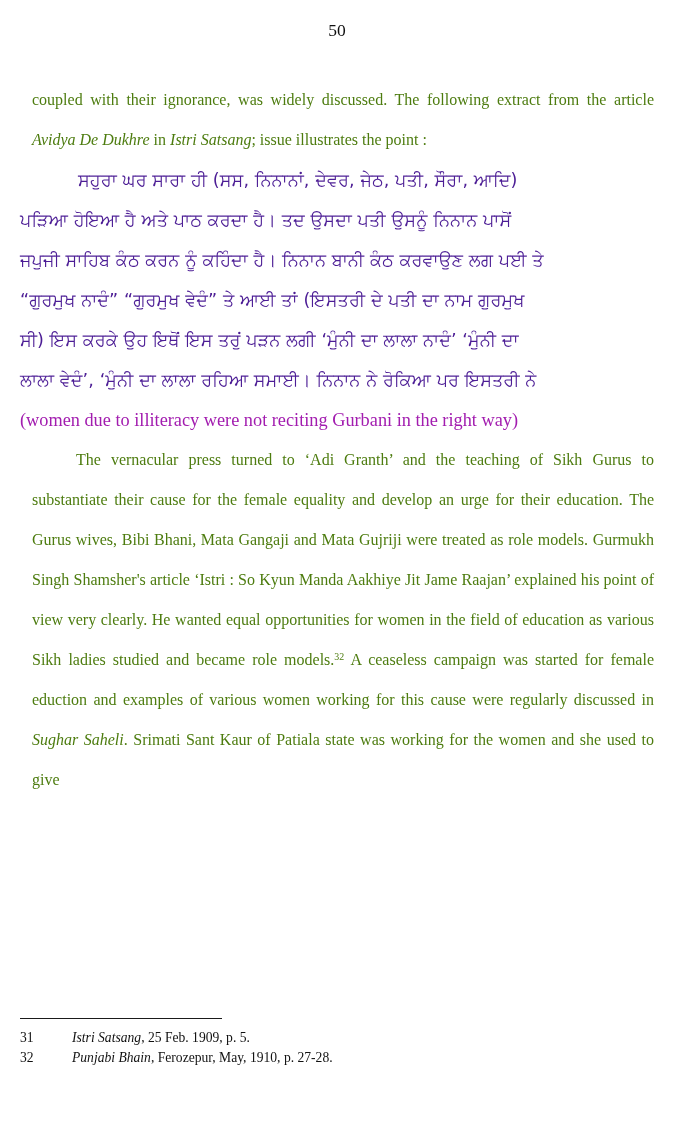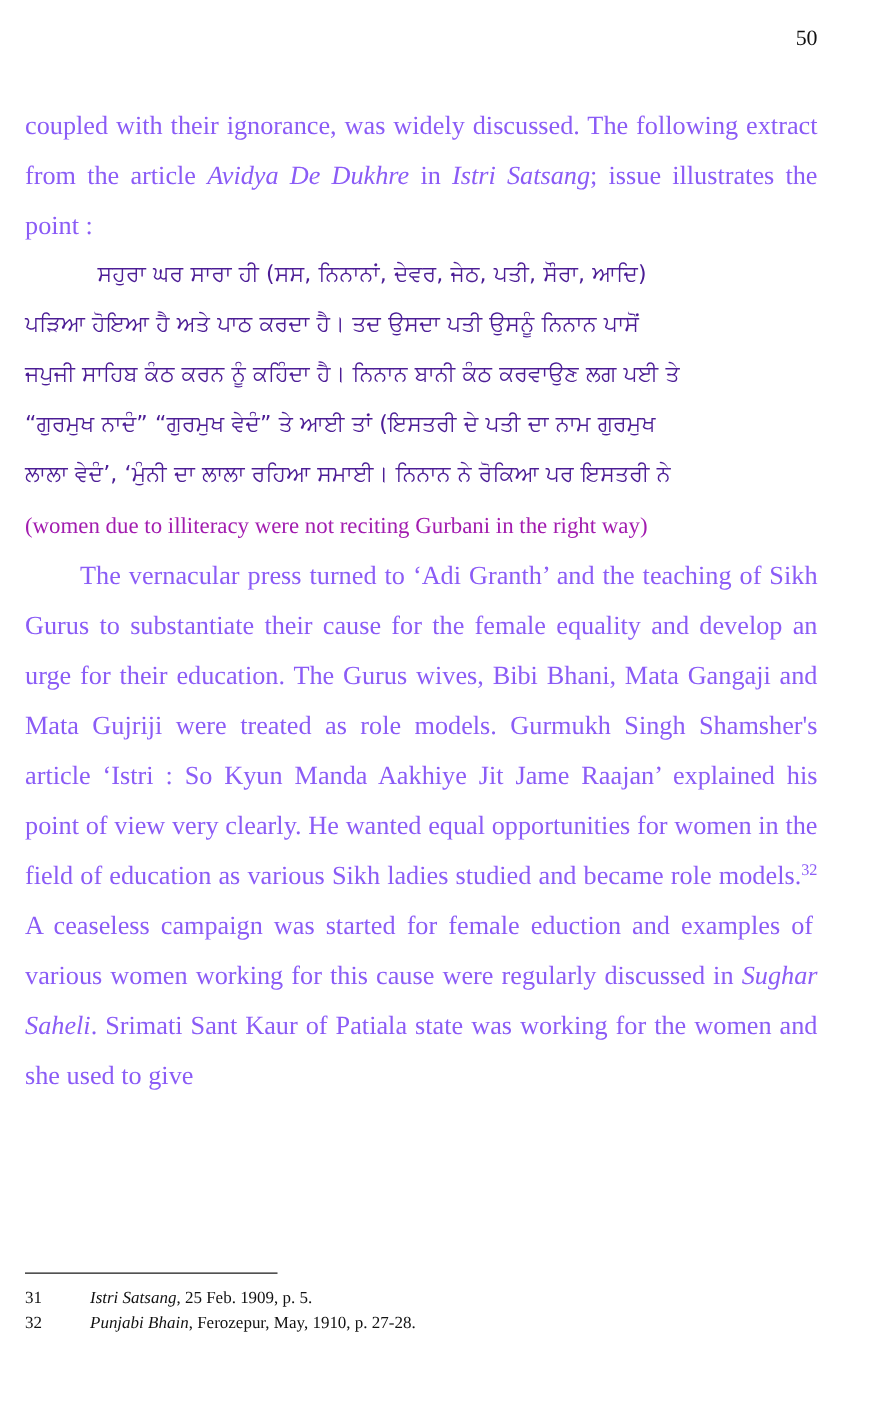--- a/index.html
+++ b/index.html
@@ -18,41 +18,41 @@
     color: #0d0d0d;
     box-sizing: border-box;
   }
 
   
   .page-number {
     position: absolute;
     top: 22px;
     left: 20px;
     width: 634px;
-    text-align: right;
+    text-align: center;
     font-size: 17.5px;
     line-height: 1;
     color: #101010;
   }
 
   
   .content {
     position: absolute;
     top: 80px;
     left: 20px;
     width: 634px;
   }
 
   p.body {
-    margin: 0 0 0 0;
-    font-size: 21px;
+    margin: 0 0 0 12px;
+    font-size: 16px;
     line-height: 40px;
     text-align: justify;
     text-justify: inter-word;
-    color: #8b5cf6;
+    color: #4d7c0f;
     hyphens: none;
   }
   p.body.indent { text-indent: 44px; }
 
   .italic { font-style: italic; }
 
   sup.fnref {
     font-size: 0.62em;
     vertical-align: 0.52em;
     line-height: 0;
@@ -124,20 +124,21 @@
 
   <div class="content">
 
     <p class="body"><span>coupled with their ignorance, was widely discussed.  The following extract from the article </span><span class="italic">Avidya De Dukhre</span><span> in </span><span class="italic">Istri Satsang</span><span>; issue illustrates the point :</span></p>
 
     <div class="gurmukhi-block">
       <span class="gline first">ਸਹੁਰਾ ਘਰ ਸਾਰਾ ਹੀ (ਸਸ, ਨਿਨਾਨਾਂ, ਦੇਵਰ, ਜੇਠ, ਪਤੀ, ਸੌਰਾ, ਆਦਿ)</span>
       <span class="gline">ਪੜਿਆ ਹੋਇਆ ਹੈ ਅਤੇ ਪਾਠ ਕਰਦਾ ਹੈ। ਤਦ ਉਸਦਾ ਪਤੀ ਉਸਨੂੰ ਨਿਨਾਨ ਪਾਸੋਂ</span>
       <span class="gline">ਜਪੁਜੀ ਸਾਹਿਬ ਕੰਠ ਕਰਨ ਨੂੰ ਕਹਿੰਦਾ ਹੈ। ਨਿਨਾਨ ਬਾਨੀ ਕੰਠ ਕਰਵਾਉਣ ਲਗ ਪਈ ਤੇ</span>
       <span class="gline">“ਗੁਰਮੁਖ ਨਾਦੰ” “ਗੁਰਮੁਖ ਵੇਦੰ” ਤੇ ਆਈ ਤਾਂ (ਇਸਤਰੀ ਦੇ ਪਤੀ ਦਾ ਨਾਮ ਗੁਰਮੁਖ</span>
+      <span class="gline">ਸੀ) ਇਸ ਕਰਕੇ ਉਹ ਇਥੋਂ ਇਸ ਤਰੁਂ ਪੜਨ ਲਗੀ ‘ਮੁੰਨੀ ਦਾ ਲਾਲਾ ਨਾਦੰ’ ‘ਮੁੰਨੀ ਦਾ</span>
       <span class="gline">ਲਾਲਾ ਵੇਦੰ’, ‘ਮੁੰਨੀ ਦਾ ਲਾਲਾ ਰਹਿਆ ਸਮਾਈ। ਨਿਨਾਨ ਨੇ ਰੋਕਿਆ ਪਰ ਇਸਤਰੀ ਨੇ</span>
     </div>
 
     <p class="paren-line">(women due to illiteracy were not reciting Gurbani in the right way)</p>
 
     <p class="body indent"><span>The vernacular press turned to ‘Adi Granth’ and the teaching of Sikh Gurus to substantiate their cause for the female equality and develop an urge for their education.  The Gurus wives, Bibi Bhani, Mata Gangaji and Mata Gujriji were treated as role models.  Gurmukh Singh Shamsher's article ‘Istri : So Kyun Manda Aakhiye Jit Jame Raajan’ explained his point of view very clearly.  He wanted equal opportunities for women in the field of education as various Sikh ladies studied and became role models.</span><sup class="fnref">32</sup><span>  A ceaseless campaign was started for female eduction and examples of various women working for this cause were regularly discussed in </span><span class="italic">Sughar Saheli</span><span>.  Srimati Sant Kaur of Patiala state was working for the women and she used to give</span></p>
 
   </div>
 
   <div class="footnotes">

